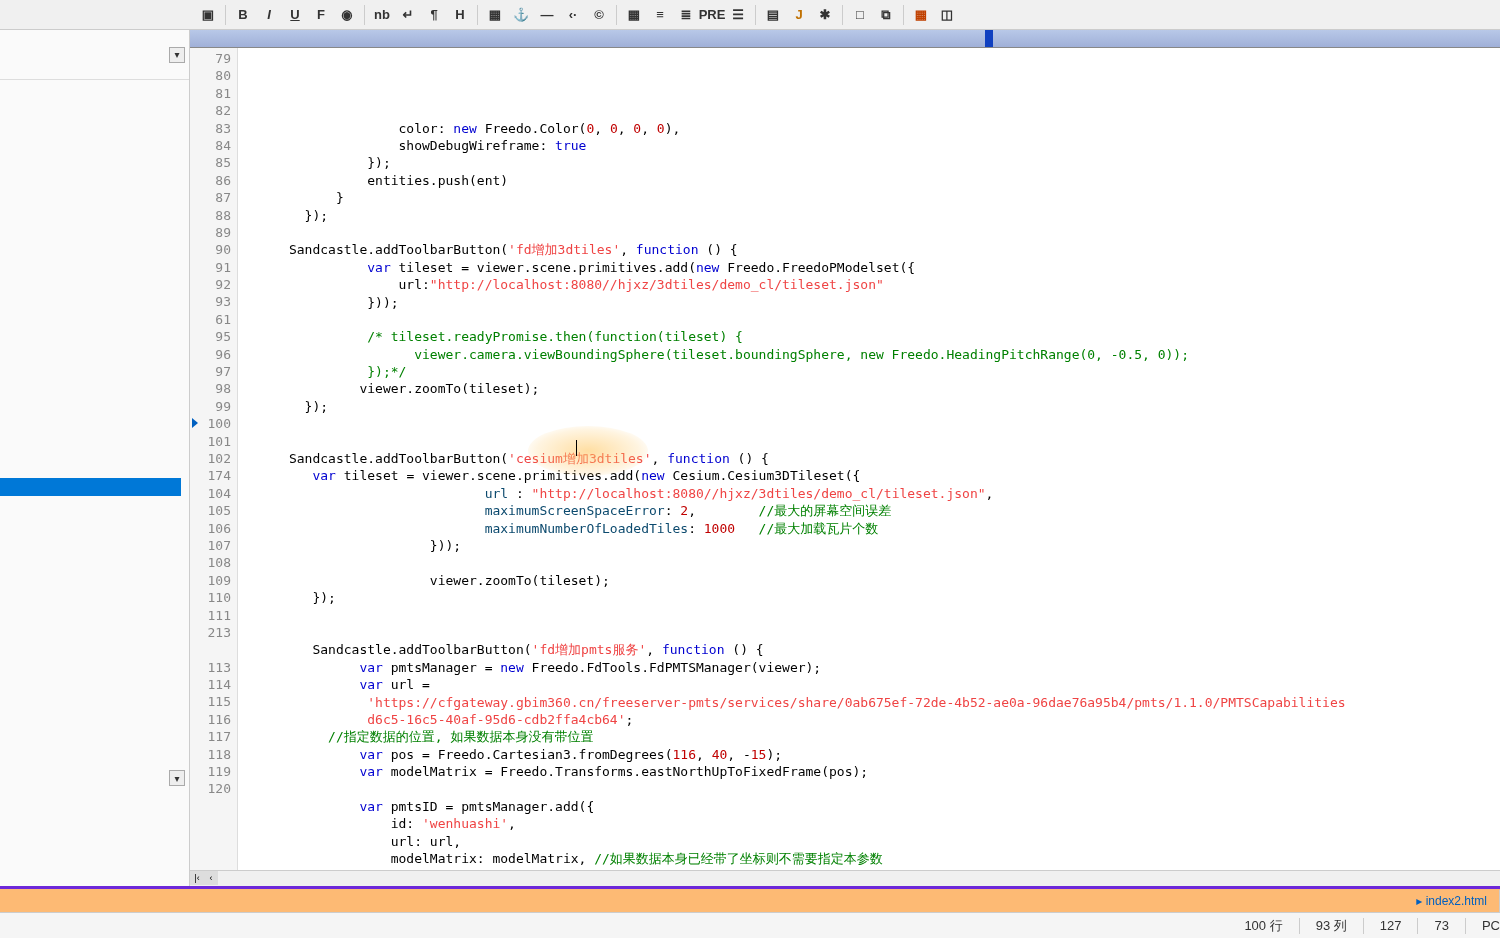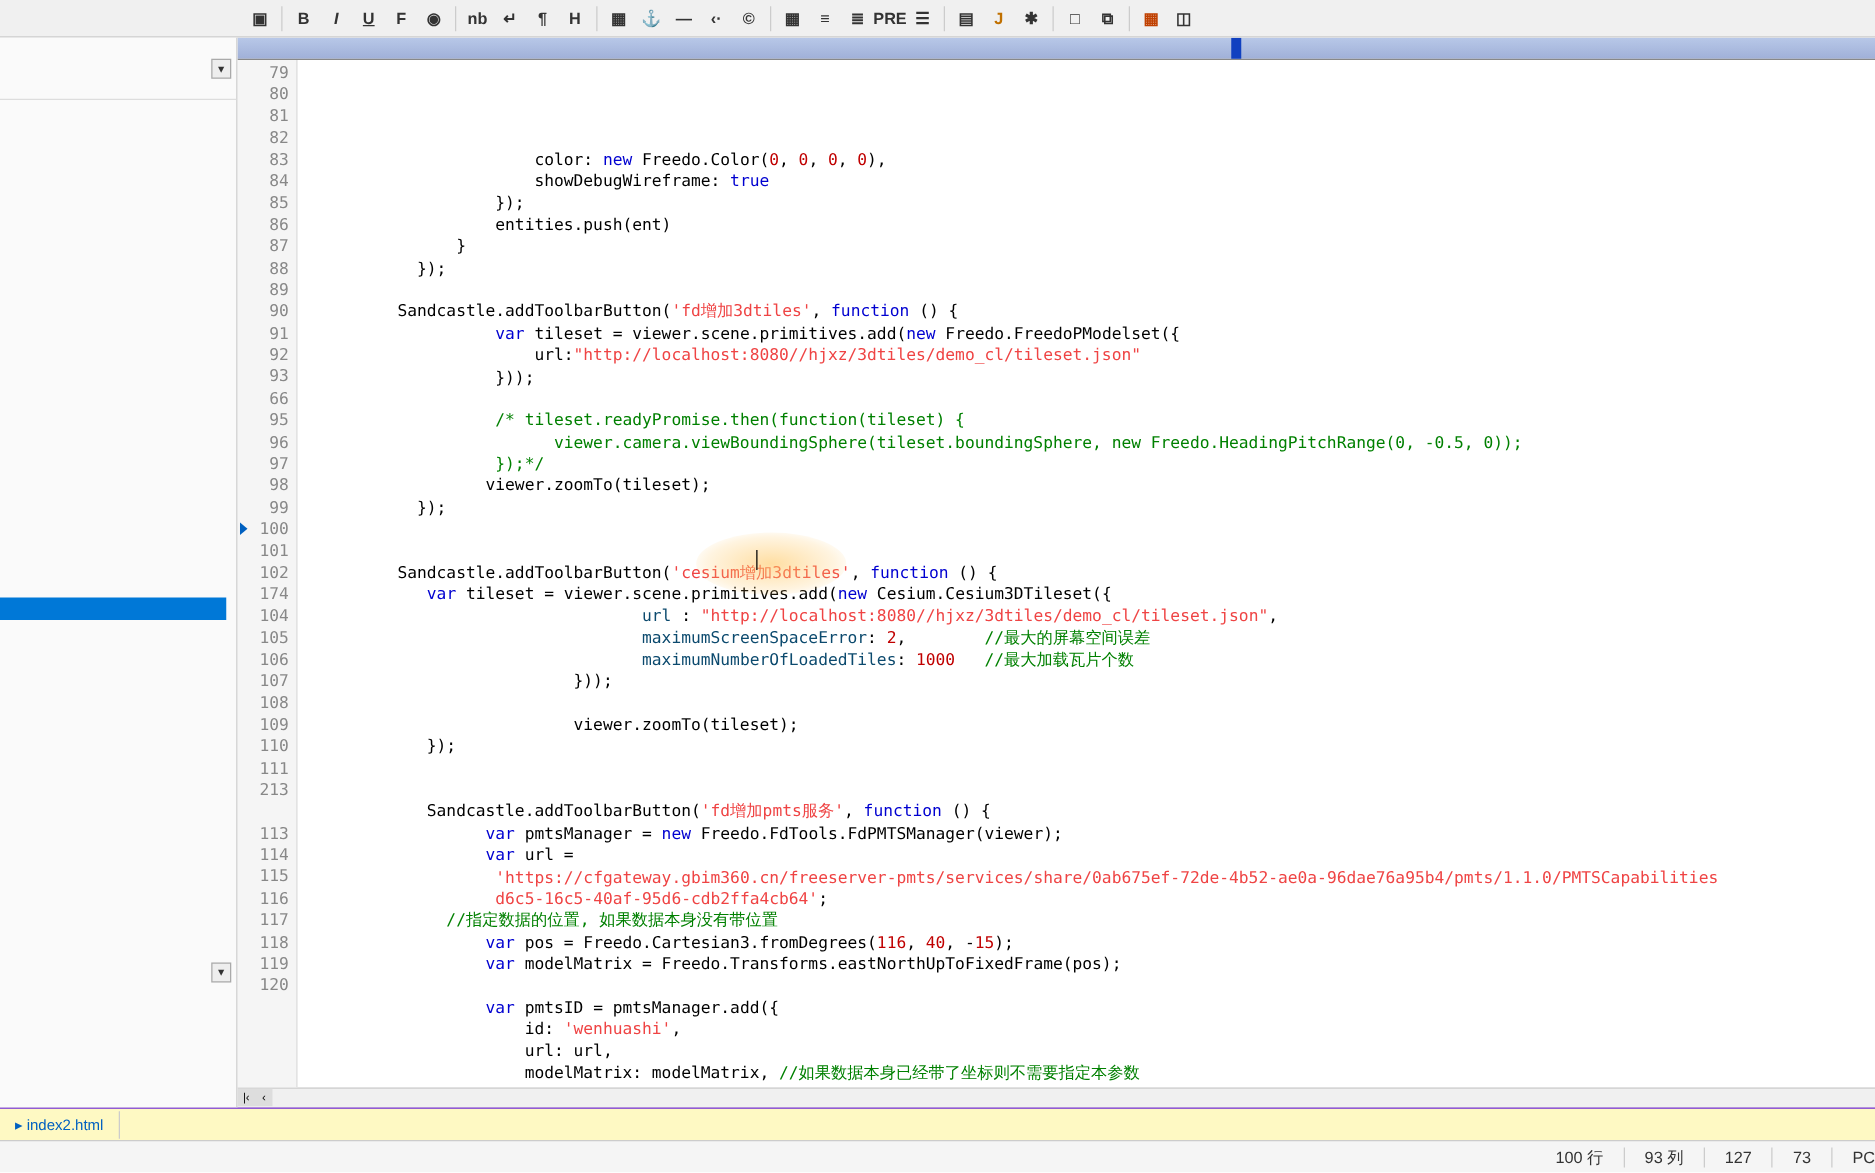--- a/index.html
+++ b/index.html
@@ -106,21 +106,20 @@
   background: #1040c0;
 }
 
 .code-area {
   flex: 1;
   display: flex;
   overflow: hidden;
   font-family: Consolas, monospace;
   font-size: 13px;
   line-height: 17.4px;
-  gap: 29px;
 }
 .gutter {
   width: 48px;
   background: #f5f5f5;
   border-right: 1px solid #ddd;
   text-align: right;
   color: #888;
   padding: 2px 6px 2px 2px;
   position: relative;
 }
@@ -179,24 +178,25 @@
 }
 .hscroll-arrow {
   width: 14px; height: 14px;
   background: #ddd;
   display: flex; align-items: center; justify-content: center;
   font-size: 9px;
 }
 
 .tab-bar {
   height: 26px;
-  background: #fef9c3;
-  border-top: 1px solid #6d28d9;
-  display: flex;
-  align-items: center;
+  background: #fdba74;
+  border-top: 3px solid #6d28d9;
+  display: flex;
+  align-items: center;
+  justify-content: flex-end;
 }
 .tab {
   padding: 4px 12px;
   border-right: 1px solid #ccc;
   color: #0060c0;
   font-size: 12px;
 }
 
 .status-bar {
   height: 26px;
@@ -281,21 +281,21 @@
             <div class="line">84</div>
             <div class="line">85</div>
             <div class="line">86</div>
             <div class="line">87</div>
             <div class="line">88</div>
             <div class="line">89</div>
             <div class="line">90</div>
             <div class="line">91</div>
             <div class="line">92</div>
             <div class="line">93</div>
-            <div class="line">66</div>
+            <div class="line">61</div>
             <div class="line">95</div>
             <div class="line">96</div>
             <div class="line">97</div>
             <div class="line">98</div>
             <div class="line">99</div>
             <div class="line">100</div>
             <div class="gutter-marker" style="top: 370.4px;"></div>
             <div class="line">101</div>
             <div class="line">102</div>
             <div class="line">174</div>

